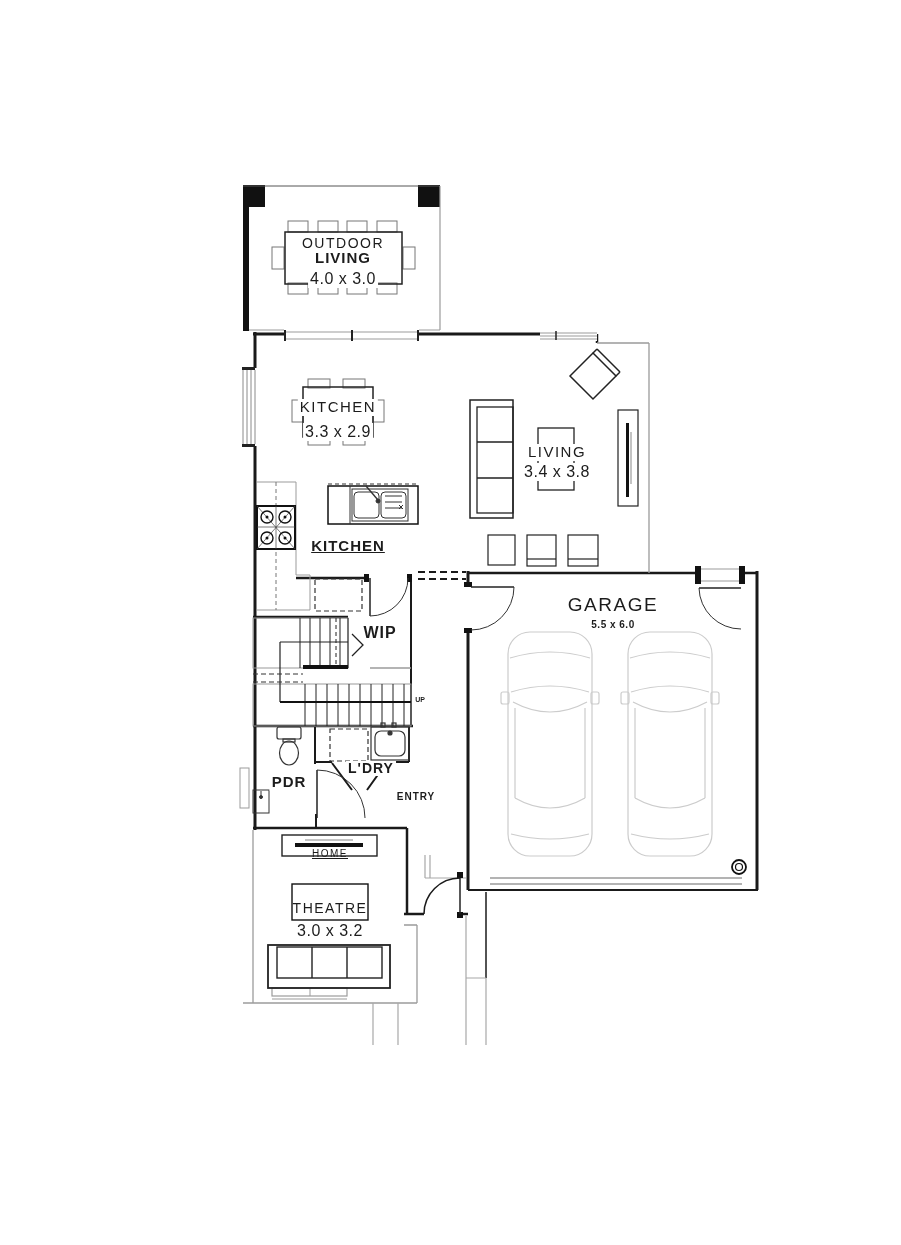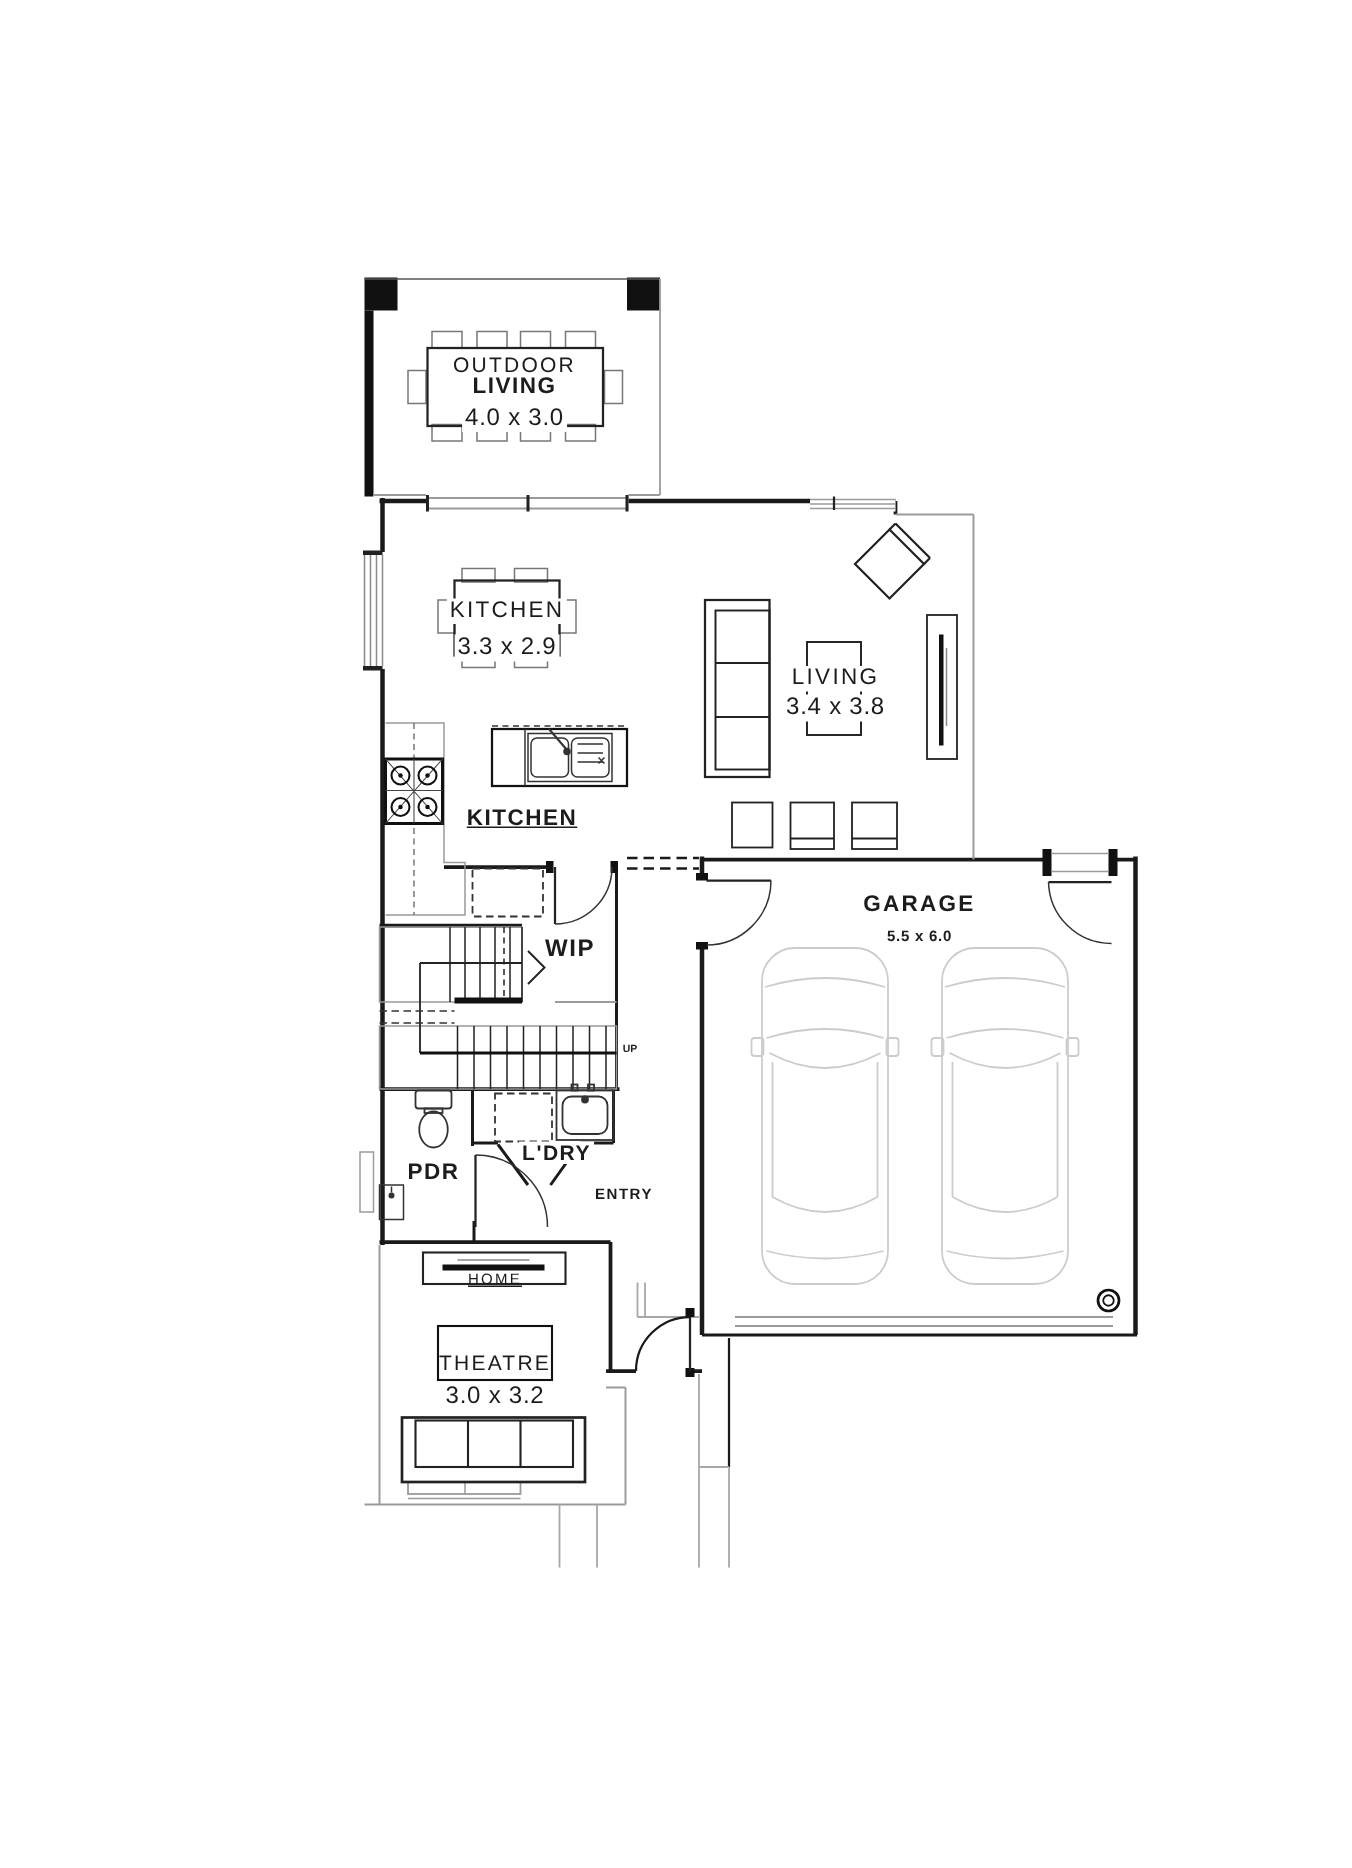--- a/index.html
+++ b/index.html
@@ -5,21 +5,21 @@
   html,body{margin:0;padding:0;background:#fff;}
   .plan{position:relative;width:901px;height:1245px;background:#fff;overflow:hidden;
         font-family:"Liberation Sans",sans-serif;}
   .plan svg{position:absolute;left:0;top:0;}
   .lbl{position:absolute;transform:translateX(-50%);white-space:nowrap;
        color:#1c1c1c;background:#fff;padding:0 2px;line-height:1.1;}
   .rm  {font-size:15px;letter-spacing:1.5px;font-weight:400;}
   .rmb {font-size:15px;letter-spacing:1px;font-weight:700;}
   .dim {font-size:16px;letter-spacing:0.5px;font-weight:400;}
   .dimb{font-size:10px;letter-spacing:0.5px;font-weight:700;}
-  .big {font-size:15px;letter-spacing:1.5px;font-weight:700;}
+  .big {font-size:19px;letter-spacing:1.5px;font-weight:400;}
   .tiny{font-size:7px;font-weight:700;letter-spacing:0;padding:0;}
 </style>
 </head>
 <body>
 
 <div class="plan">
 
 <svg width="901" height="1245" viewBox="0 0 901 1245">
 
   <g>

